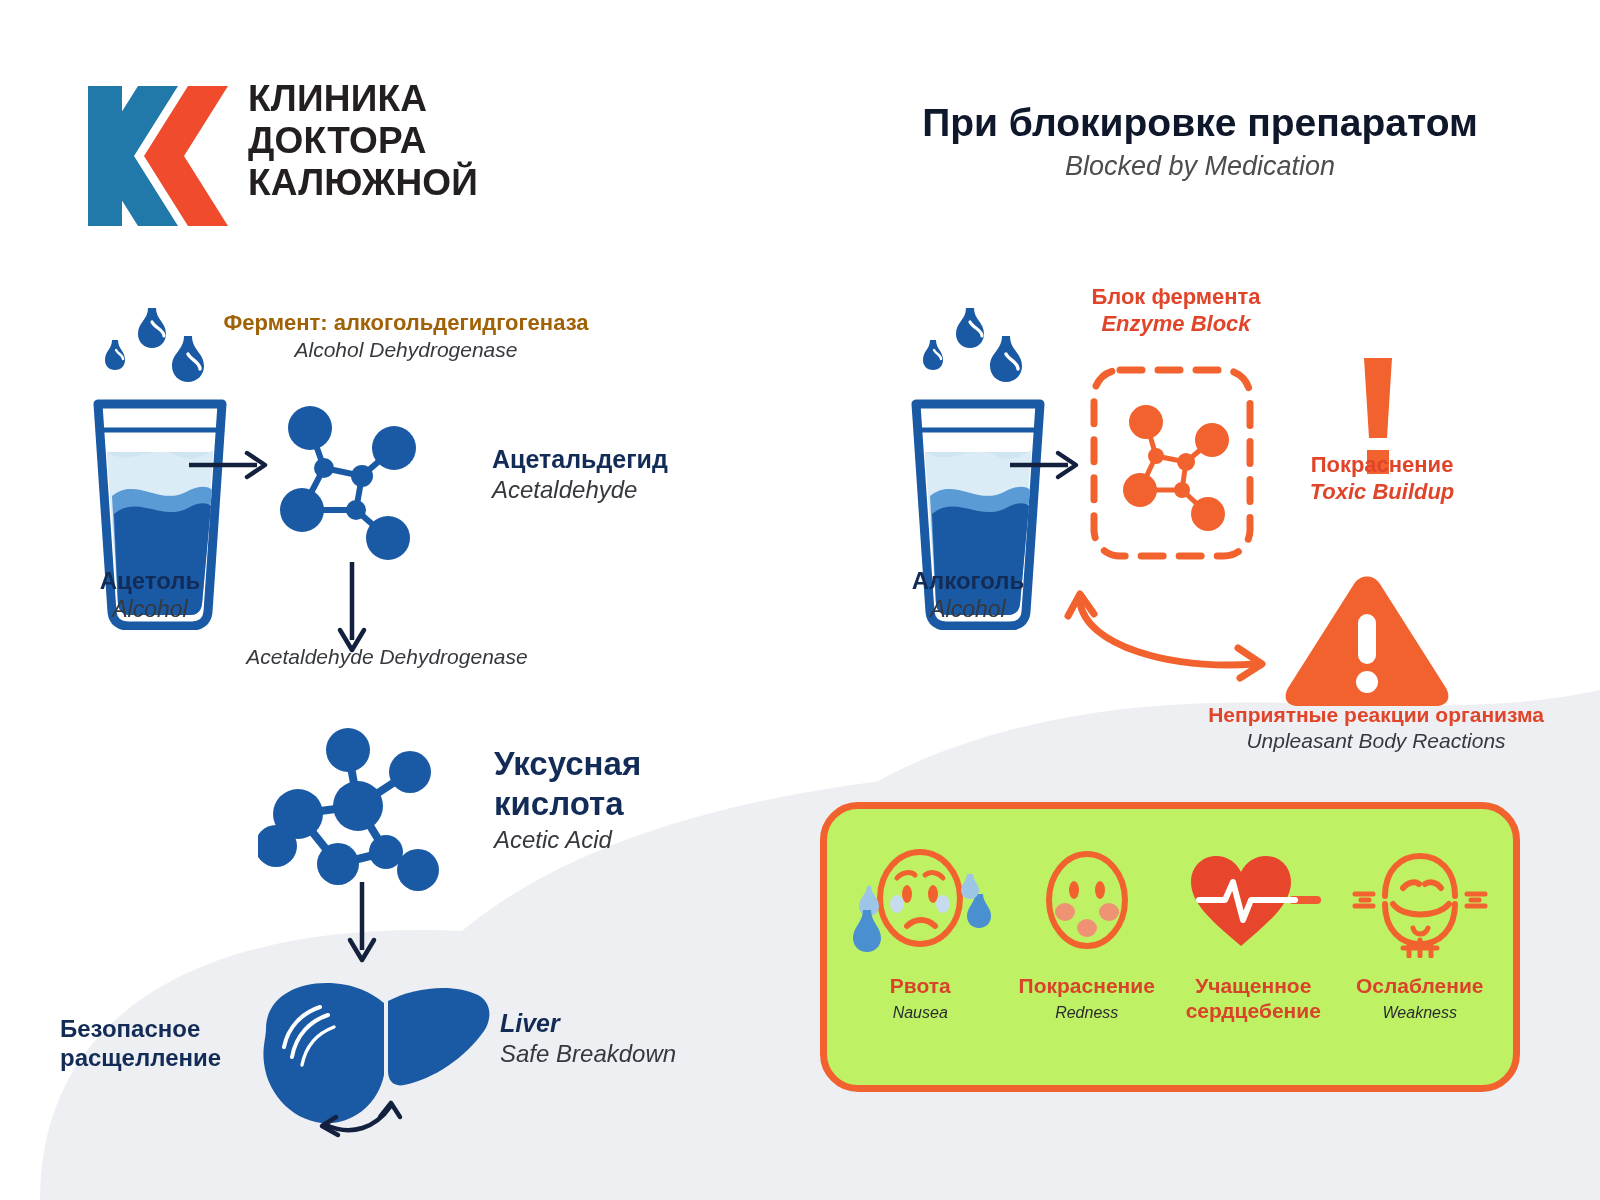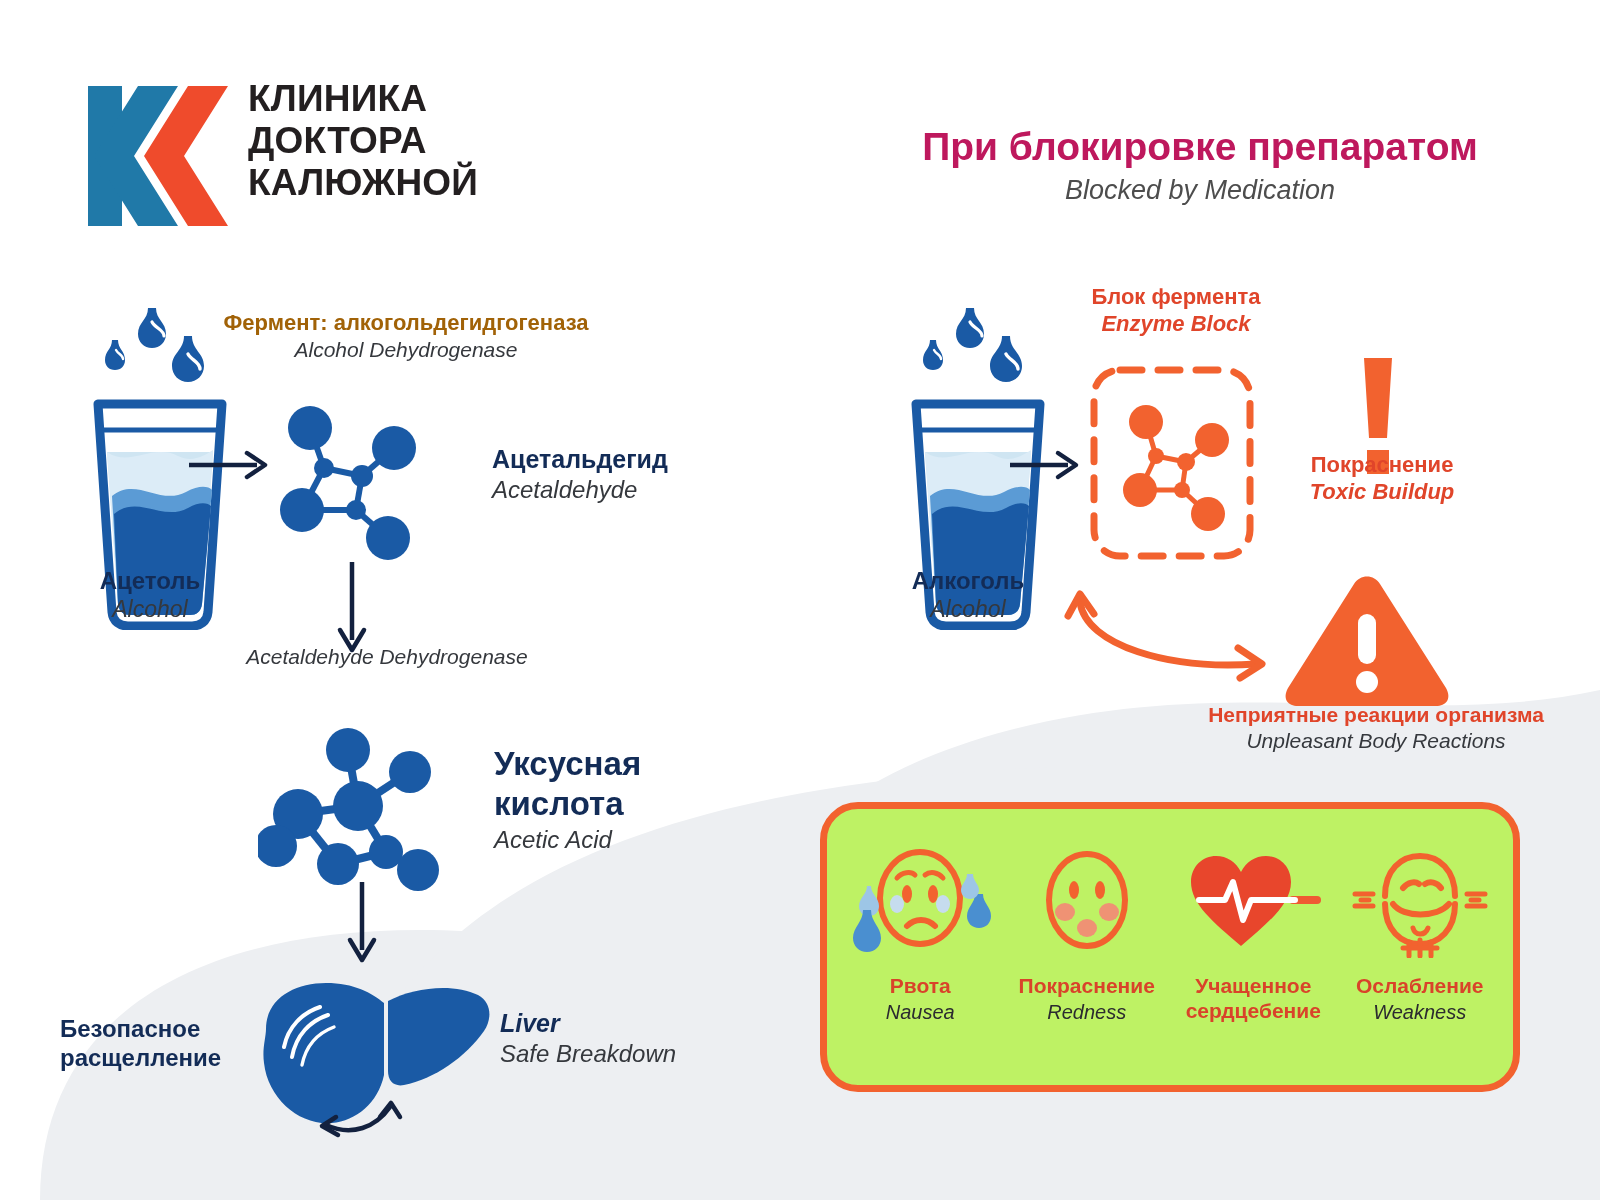--- a/index.html
+++ b/index.html
@@ -14,21 +14,21 @@
   
   #logo-block{left:82px;top:78px;width:470px;height:160px;z-index:5;}
   #logo-mark{position:absolute;left:0;top:4px;width:150px;height:148px;}
   #logo-text{position:absolute;left:166px;top:0px;width:330px;}
   #logo-text div{
     font-weight:700;font-size:37px;line-height:42px;color:#231f20;
     letter-spacing:.2px;white-space:nowrap;
   }
   
   #header-right{left:840px;top:100px;width:720px;text-align:center;z-index:5;}
-  #header-ru{font-size:39px;font-weight:700;color:#be185d;line-height:46px;white-space:nowrap;margin-top:24px;}
+  #header-ru{font-size:39px;font-weight:700;color:#0f172a;line-height:46px;white-space:nowrap;}
   #header-en{font-size:27px;font-style:italic;color:#4d4d4d;line-height:34px;margin-top:3px;}
   
   .lbl-ru{font-weight:700;color:#132c57;line-height:1.22;}
   .lbl-en{font-style:italic;color:#35383d;line-height:1.22;}
   .lbl-ru.dark{color:#a16207;}
   .lbl-ru.orange{color:#e0452a;}
   .lbl-en.orange{color:#e0452a;}
   .c{text-align:center;}
   
   #glass-left{left:60px;top:300px;width:200px;height:330px;z-index:4;}
@@ -82,21 +82,21 @@
   #sym-card{
     left:820px;top:802px;width:700px;height:290px;z-index:6;
     border:7px solid #f2622f;border-radius:38px;background:#bef264;
     box-sizing:border-box;display:flex;align-items:flex-start;
     padding:28px 10px 0 10px;
   }
   .sym{flex:1;display:flex;flex-direction:column;align-items:center;}
   .sym-ico{height:126px;display:flex;align-items:center;justify-content:center;}
   .sym-txt{margin-top:10px;text-align:center;}
   .sym-ru{font-size:21px;font-weight:700;color:#d9432a;line-height:25px;}
-  .sym-en{font-size:20px;font-style:italic;color:#2b2b2f;line-height:25px;margin-top:2px;}
+  .sym-en{font-size:16px;font-style:italic;color:#2b2b2f;line-height:25px;margin-top:2px;}
 </style>
 </head>
 <body>
 
 <svg id="swoosh" class="abs" viewBox="0 0 1600 660">
   <path d="M700 660 C660 400 780 250 1010 190 C1230 132 1420 190 1600 150 L1600 660 Z" fill="#edeff2"></path>
   <path d="M40 660 C40 480 190 390 420 390 C640 390 760 470 830 660 Z" fill="#edeff2"></path>
   <path d="M330 660 C340 430 520 300 820 250 C1080 206 1330 240 1600 190 L1600 660 Z" fill="#edeff2"></path>
 </svg>
 

